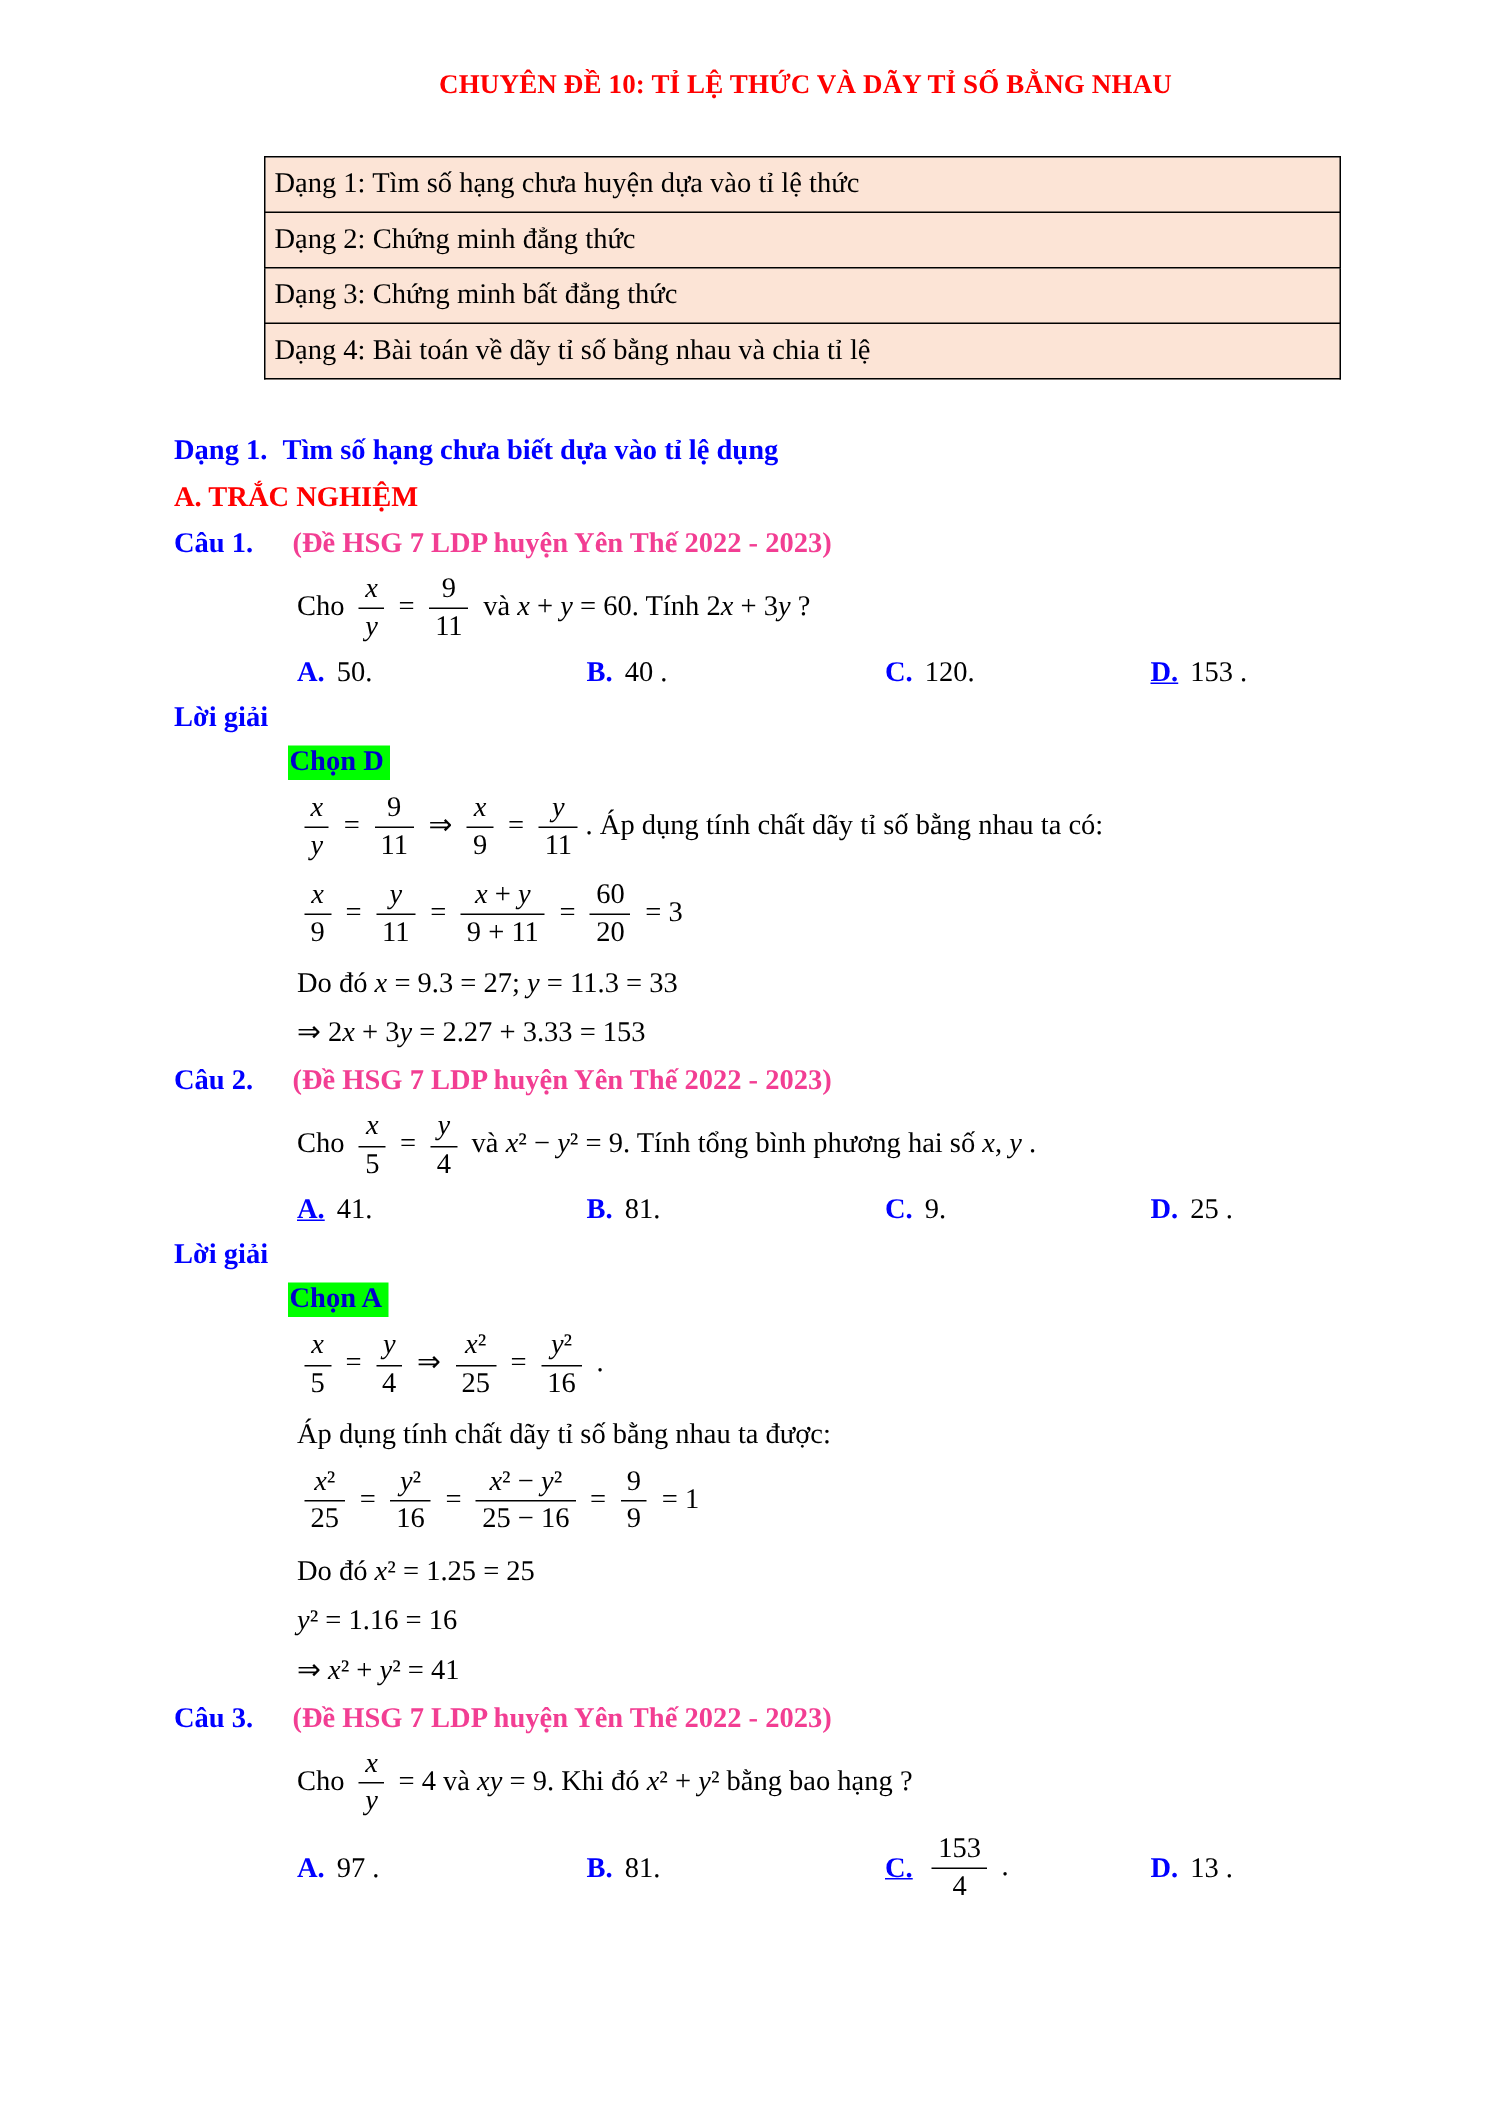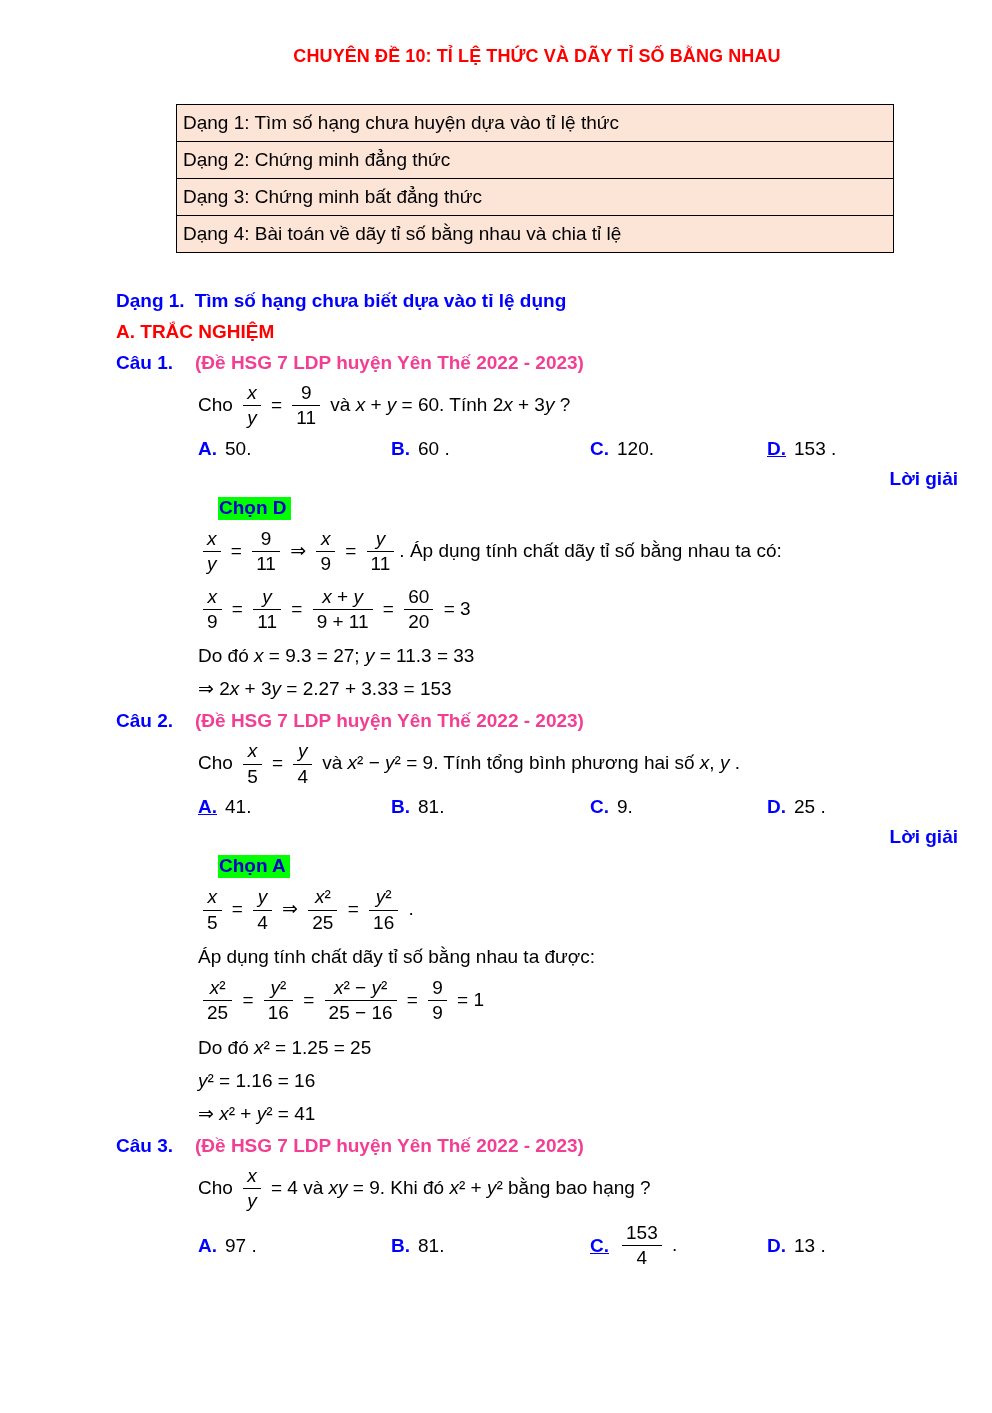--- a/index.html
+++ b/index.html
@@ -9,21 +9,21 @@
     --choice-blue:#0000FF;
     --chon-blue:#0000CC;
     --highlight-green:#00FF00;
     --table-bg:#FCE4D6;
     --table-border:#000000;
     --body-text:#000000;
   }
   html,body{margin:0;padding:0;background:#fff;}
   .page{
     width:992px;height:1274px;position:relative;overflow:hidden;background:#fff;
-    font-family:Liberation Sans, sans-serif;
+    font-family:Liberation Serif, serif;
     font-size:19px;color:var(--body-text);
   }
   .content{padding:46px 34px 0 116px;}
   .inner{width:842px;}
   .doc-title{
     text-align:center;font-weight:bold;font-size:18px;color:var(--title-red);
     letter-spacing:.1px;
   }
   table.summary{
     border-collapse:collapse;margin:37px 0 0 60px;width:718px;
@@ -48,22 +48,22 @@
   }
   .frac .num{display:block;border-bottom:1.5px solid #000;padding:0 4px 1px;}
   .frac .den{display:block;padding:1px 4px 0;}
   .choices{display:flex;align-items:center;margin:5px 0 0 82px;min-height:24px;}
   .choice{display:flex;align-items:center;}
   .choice:nth-child(1){width:193px;}
   .choice:nth-child(2){width:199px;}
   .choice:nth-child(3){width:177px;}
   .choice .letter{font-weight:bold;color:var(--choice-blue);margin-right:8px;}
   .choice .letter.correct{text-decoration:underline;}
-  .loi-giai{margin-top:7px;text-align:right;font-weight:bold;color:var(--heading-blue);}
-  .chon-row{margin:7px 0 0 102px;}
+  .loi-giai{margin-top:7px;text-align:left;font-weight:bold;color:var(--heading-blue);}
+  .chon-row{margin:7px 0 0 76px;}
   .chon{
     display:inline-block;background:var(--highlight-green);
     color:var(--chon-blue);font-weight:bold;padding:0 4px 1px 1px;
   }
   i{font-style:italic;}
 </style>
 </head>
 <body>
 
 <div class="page">
@@ -99,21 +99,21 @@
           <div class="q-block">
             <div class="q-head"><span class="q-label">Câu 1.</span><span class="q-source">(Đề HSG 7 LDP huyện Yên Thế 2022 - 2023)</span></div>
             <div class="math-line"><span class="t">Cho </span><span class="frac"><span class="num"><i>x</i></span><span class="den"><i>y</i></span></span><span class="t"> = </span><span class="frac"><span class="num">9</span><span class="den">11</span></span><span class="t"> và </span><span class="t"><i>x</i> + <i>y</i> = 60</span><span class="t">. Tính </span><span class="t">2<i>x</i> + 3<i>y</i></span><span class="t"> ?</span></div>
             <div class="choices">
               <div class="choice">
                 <span class="letter">A.</span>
                 <span class="value"><span class="t">50.</span></span>
               </div>
               <div class="choice">
                 <span class="letter">B.</span>
-                <span class="value"><span class="t">60 .</span></span>
+                <span class="value"><span class="t">40 .</span></span>
               </div>
               <div class="choice">
                 <span class="letter">C.</span>
                 <span class="value"><span class="t">120.</span></span>
               </div>
               <div class="choice">
                 <span class="letter correct">D.</span>
                 <span class="value"><span class="t">153 .</span></span>
               </div>
             </div>

